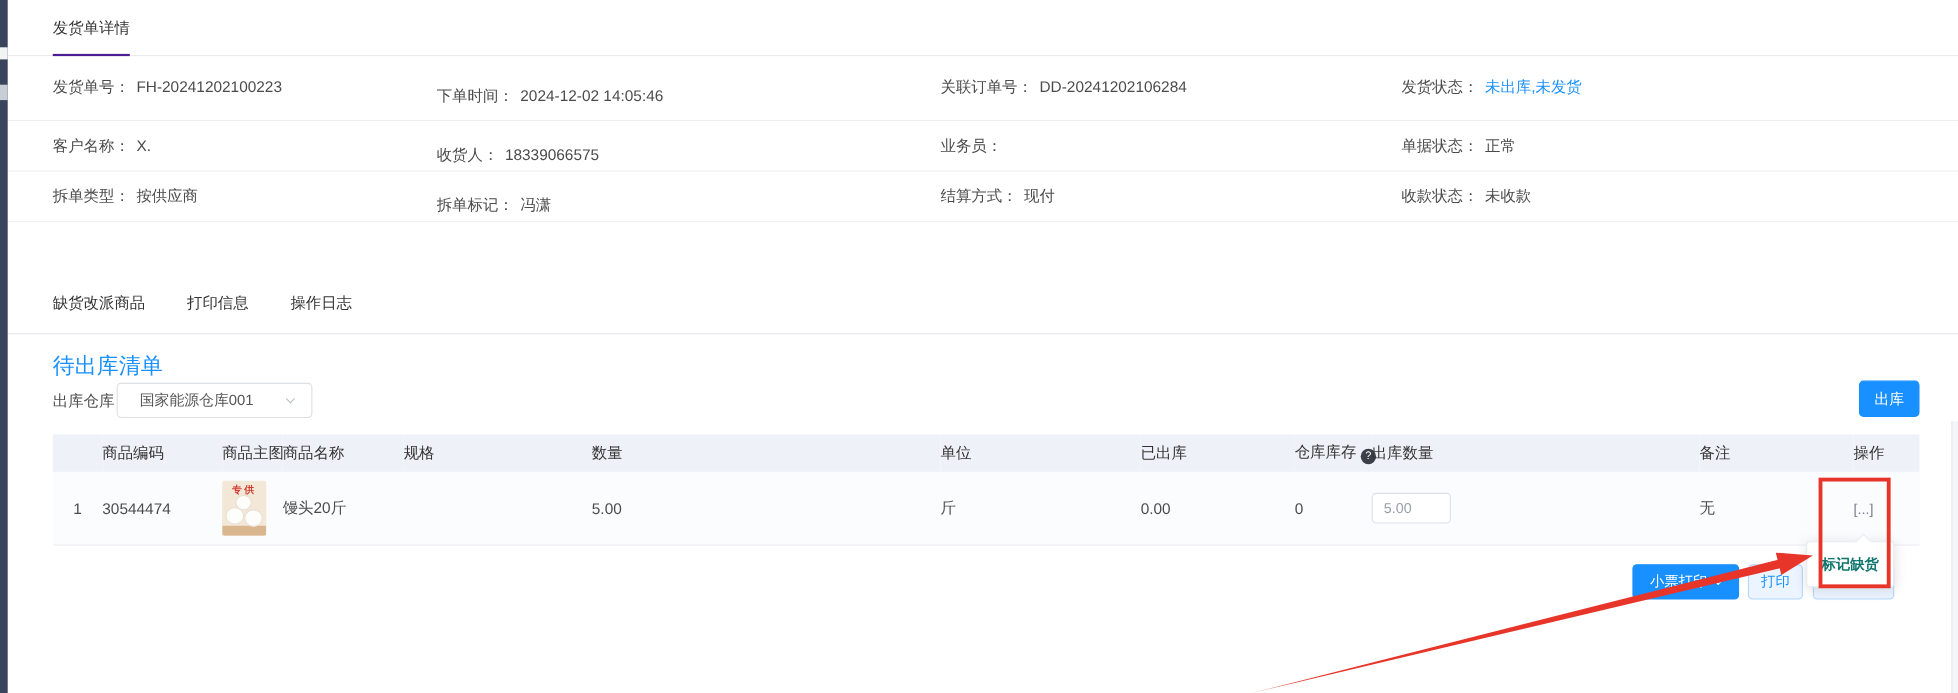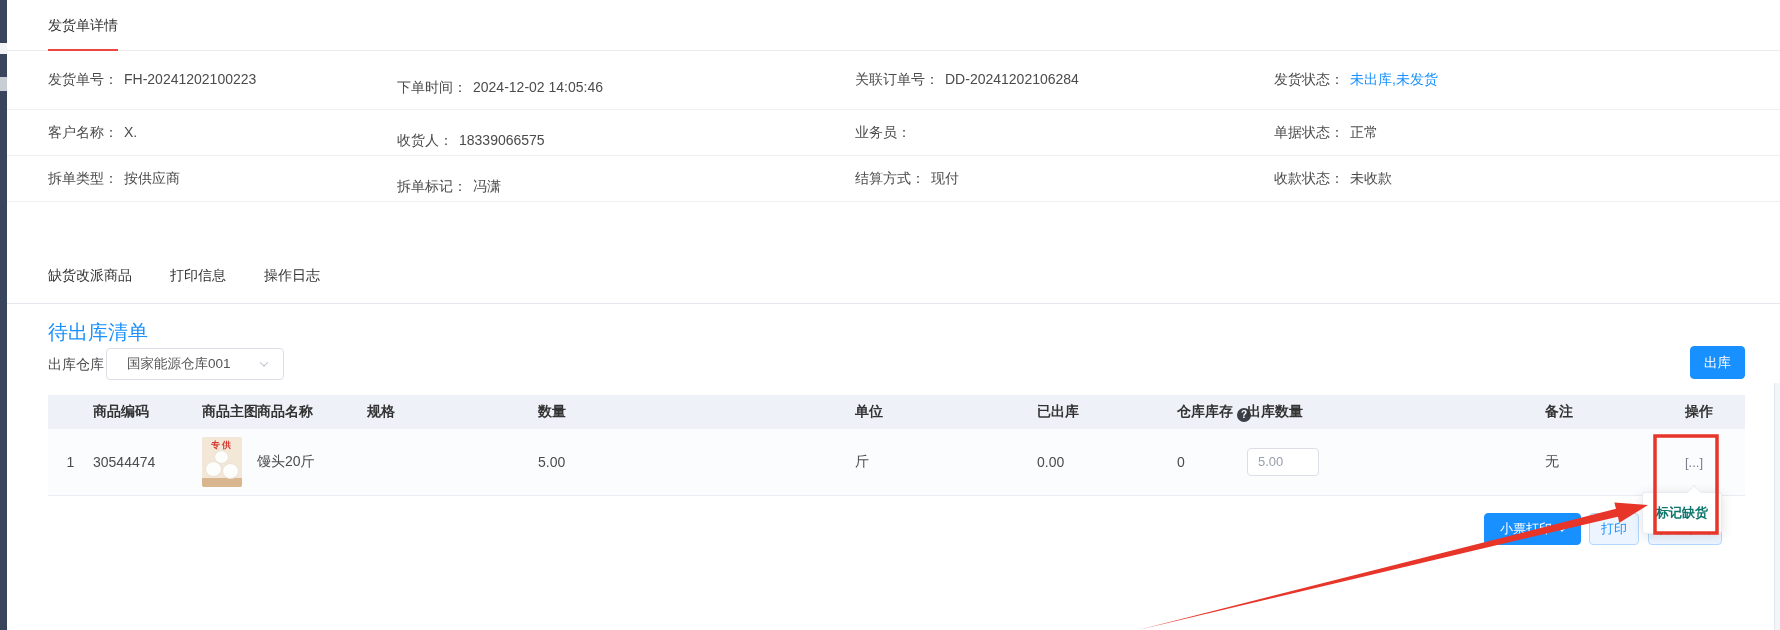--- a/index.html
+++ b/index.html
@@ -7,21 +7,21 @@
   body { font-family:"Liberation Sans","DejaVu Sans",sans-serif; color:#4b4b4b; }
   .stage { position:relative; width:1780px; height:630px; background:#fff; overflow:hidden; }
 
   
   .left-strip { position:absolute; left:0; top:0; width:7px; height:630px; background:#39455c; z-index:5; }
   .left-strip .notch1 { position:absolute; left:0; top:43px; width:7px; height:11px; background:#f2f3f5; }
   .left-strip .notch2 { position:absolute; left:0; top:77px; width:7px; height:14px; background:#c9cdd4; }
 
   
   .title-bar { position:absolute; left:0; top:0; width:1780px; height:51px; border-bottom:1px solid #ebebeb; }
-  .page-title { position:absolute; left:48px; top:17px; height:34px; font-size:14px; color:#333; border-bottom:2px solid #ef4444; }
+  .page-title { position:absolute; left:48px; top:17px; height:34px; font-size:14px; color:#333; border-bottom:2px solid #4c1d95; }
 
   
   .info { position:absolute; left:0; top:51px; width:1780px; }
   .info-row { position:relative; width:1780px; border-bottom:1px solid #efefef; display:flex; align-items:center; }
   .info-row.r1 { height:59px; }
   .info-row.r2, .info-row.r3, .info-row.r4 { height:46px; }
   .icell { font-size:14px; color:#4b4b4b; white-space:nowrap; overflow:hidden; }
   .icell .lbl { color:#4b4b4b; }
   .icell .val { color:#4b4b4b; margin-left:6px; }
   .icell .val.accent { color:#1890ff; }
@@ -51,21 +51,21 @@
 
   
   .wh-label { position:absolute; left:48px; top:356px; font-size:14px; color:#4b4b4b; }
   .wh-select { position:absolute; left:106px; top:348px; width:178px; height:32px; border:1px solid #dcdfe6; border-radius:4px; background:#fff; display:flex; align-items:center; cursor:pointer; font-size:13.5px; color:#555; }
   .wh-select .sel-text { padding-left:20px; }
   .wh-select .sel-caret { position:absolute; right:16px; top:12px; }
   .btn-outbound { left:1690px; top:346px; width:55px; height:33px; font-size:13.5px; }
 
   
   .goods-table { position:absolute; left:48px; top:395px; width:1697px; border-collapse:collapse; table-layout:fixed; }
-  .goods-table th { height:34px; background:#eef1f7; font-weight:bold; font-size:14px; color:#333; text-align:left; padding:0; white-space:nowrap; }
+  .goods-table th { height:34px; background:#eef1f7; font-weight:normal; font-size:14px; color:#333; text-align:left; padding:0; white-space:nowrap; }
   .goods-table td { height:66px; background:#fbfcfe; border-bottom:1px solid #e9edf3; font-size:14px; color:#4b4b4b; padding:0; vertical-align:middle; white-space:nowrap;margin-left:19px; }
   .goods-table th.center, .goods-table td.center { text-align:center; }
   .help { display:inline-flex; width:14px; height:14px; border-radius:50%; background:#3b3f47; color:#fff; font-size:10px; line-height:14px; align-items:center; justify-content:center; margin-left:4px; vertical-align:-2px; cursor:pointer; }
   .qty-input { width:72px; height:28px; border:1px solid #dcdfe6; border-radius:4px; font-size:13px; color:#98a0aa; padding-left:10px; font-family:inherit; }
   .op-trigger { color:#7a818c; font-size:13px; cursor:pointer; }
 
   
   .prod { position:relative; width:40px; height:50px; background:#f3e7d8; border-radius:2px; overflow:hidden; }
   .prod .badge { position:absolute; top:2px; left:0; width:100%; text-align:center; font-size:9px; font-weight:bold; color:#d43a2f; letter-spacing:2px; }
   .prod .floor { position:absolute; bottom:0; left:0; width:100%; height:9px; background:#d9b68e; }

